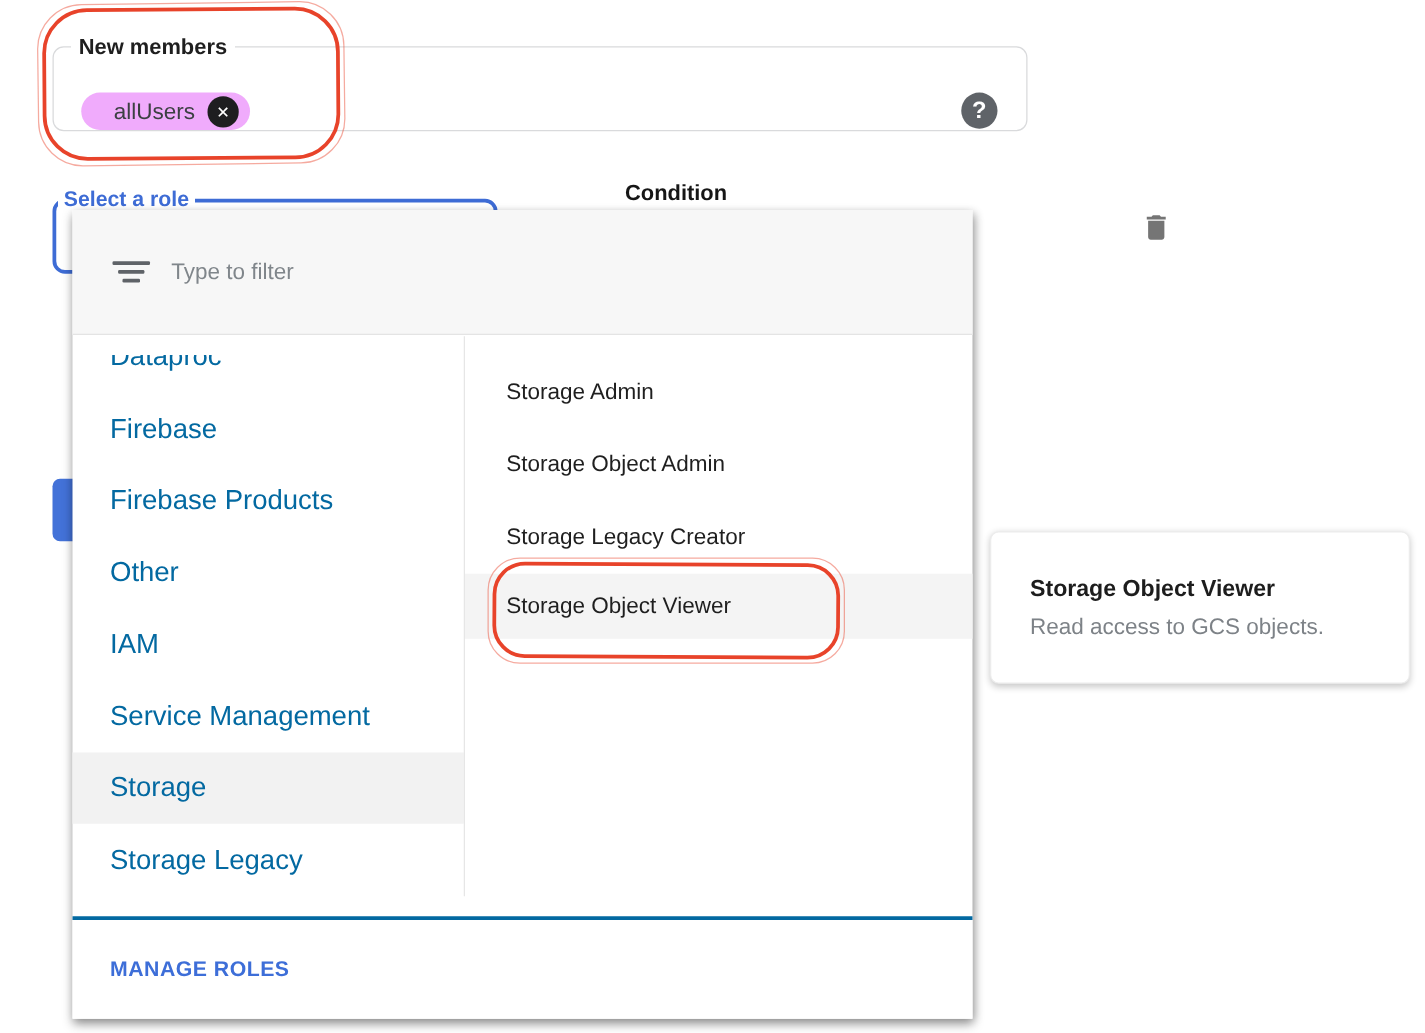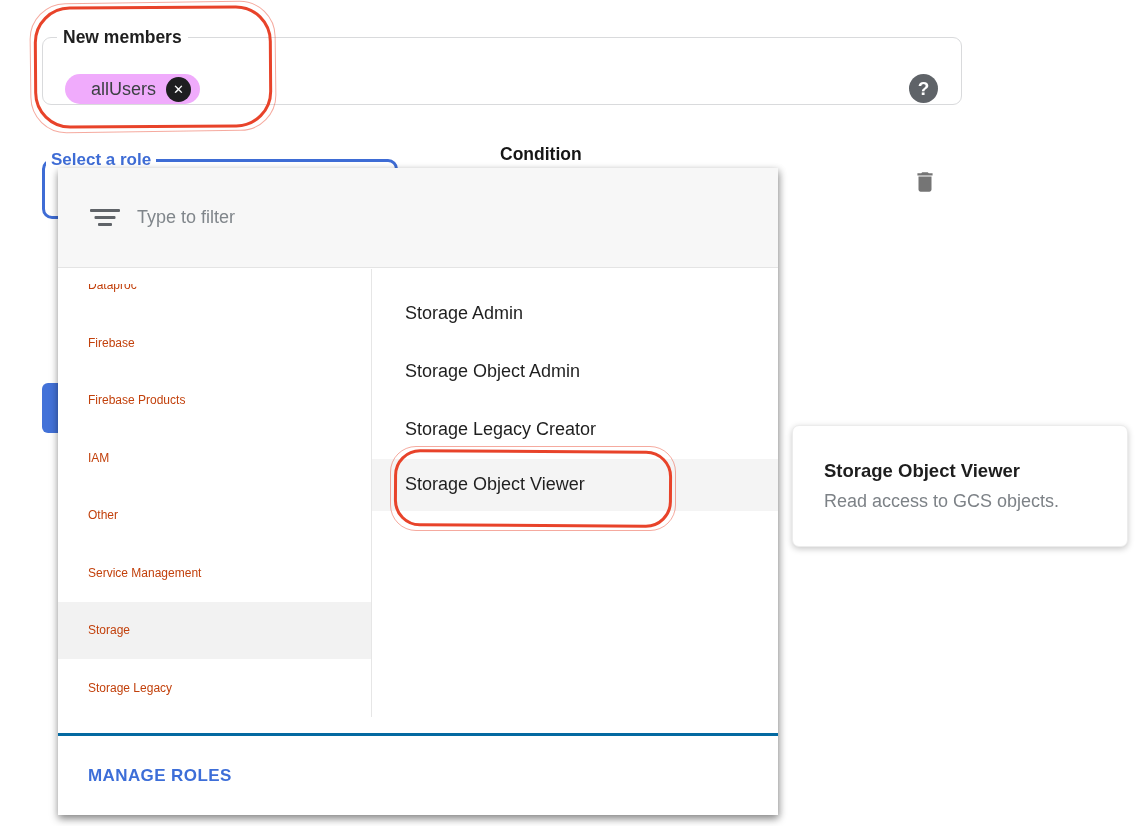--- a/index.html
+++ b/index.html
@@ -7,21 +7,21 @@
   body {
     position: relative;
     background: #ffffff;
     font-family: "Liberation Sans", "DejaVu Sans", sans-serif;
     color: #202124;
     overflow: hidden;
   }
 
   
   .members-field {
-    position: absolute; left: 42px; top: 27px; width: 920px; height: 78px;
+    position: absolute; left: 42px; top: 27px; width: 780px; height: 78px;
     border: 1px solid #d9dadc; border-radius: 9px; background: #ffffff; z-index: 1;
   }
   .members-field legend {
     margin-left: 14px; padding: 0 6px;
     font-size: 17.5px; font-weight: 700; color: #1f1f1f; white-space: nowrap;
   }
   .member-chip {
     position: absolute; left: 22px; top: 26px; height: 30px;
     display: inline-flex; align-items: center;
     padding: 0 9px 0 26px; border-radius: 15px; background: #f0abfc;
@@ -84,21 +84,21 @@
 
   .panel-body { position: absolute; left: 0; top: 101px; width: 100%; height: 464px; }
   .col-divider { position: absolute; left: 313px; top: 0; width: 1px; height: 448px; background: #e6e6e6; }
 
   .category-list {
     position: absolute; left: 0; top: 0; width: 313px; margin-top: -12.5px;
     list-style: none;
   }
   .category-list li {
     height: 57.5px; display: flex; align-items: center; padding-left: 30px;
-    font-size: 12px; color: #c2410c; cursor: pointer; white-space: nowrap;
+    font-size: 22px; color: #0369a1; cursor: pointer; white-space: nowrap;
   }
   .category-list li.selected { background: #f2f2f2; }
   .category-list li.clipped { clip-path: inset(27.5px 0 0 0); }
 
   .role-list {
     position: absolute; left: 314px; top: 0; width: 406px; padding-top: 15.5px;
     list-style: none;
   }
   .role-list li {
     height: 58px; display: flex; align-items: center; padding-left: 33px;
@@ -179,24 +179,24 @@
     <li class="clipped">
           <span>Dataproc</span>
         </li>
         <li>
           <span>Firebase</span>
         </li>
         <li>
           <span>Firebase Products</span>
         </li>
         <li>
+          <span>Other</span>
+        </li>
+        <li>
           <span>IAM</span>
-        </li>
-        <li>
-          <span>Other</span>
         </li>
         <li>
           <span>Service Management</span>
         </li>
         <li class="selected">
           <span>Storage</span>
         </li>
         <li>
           <span>Storage Legacy</span>
         </li>

